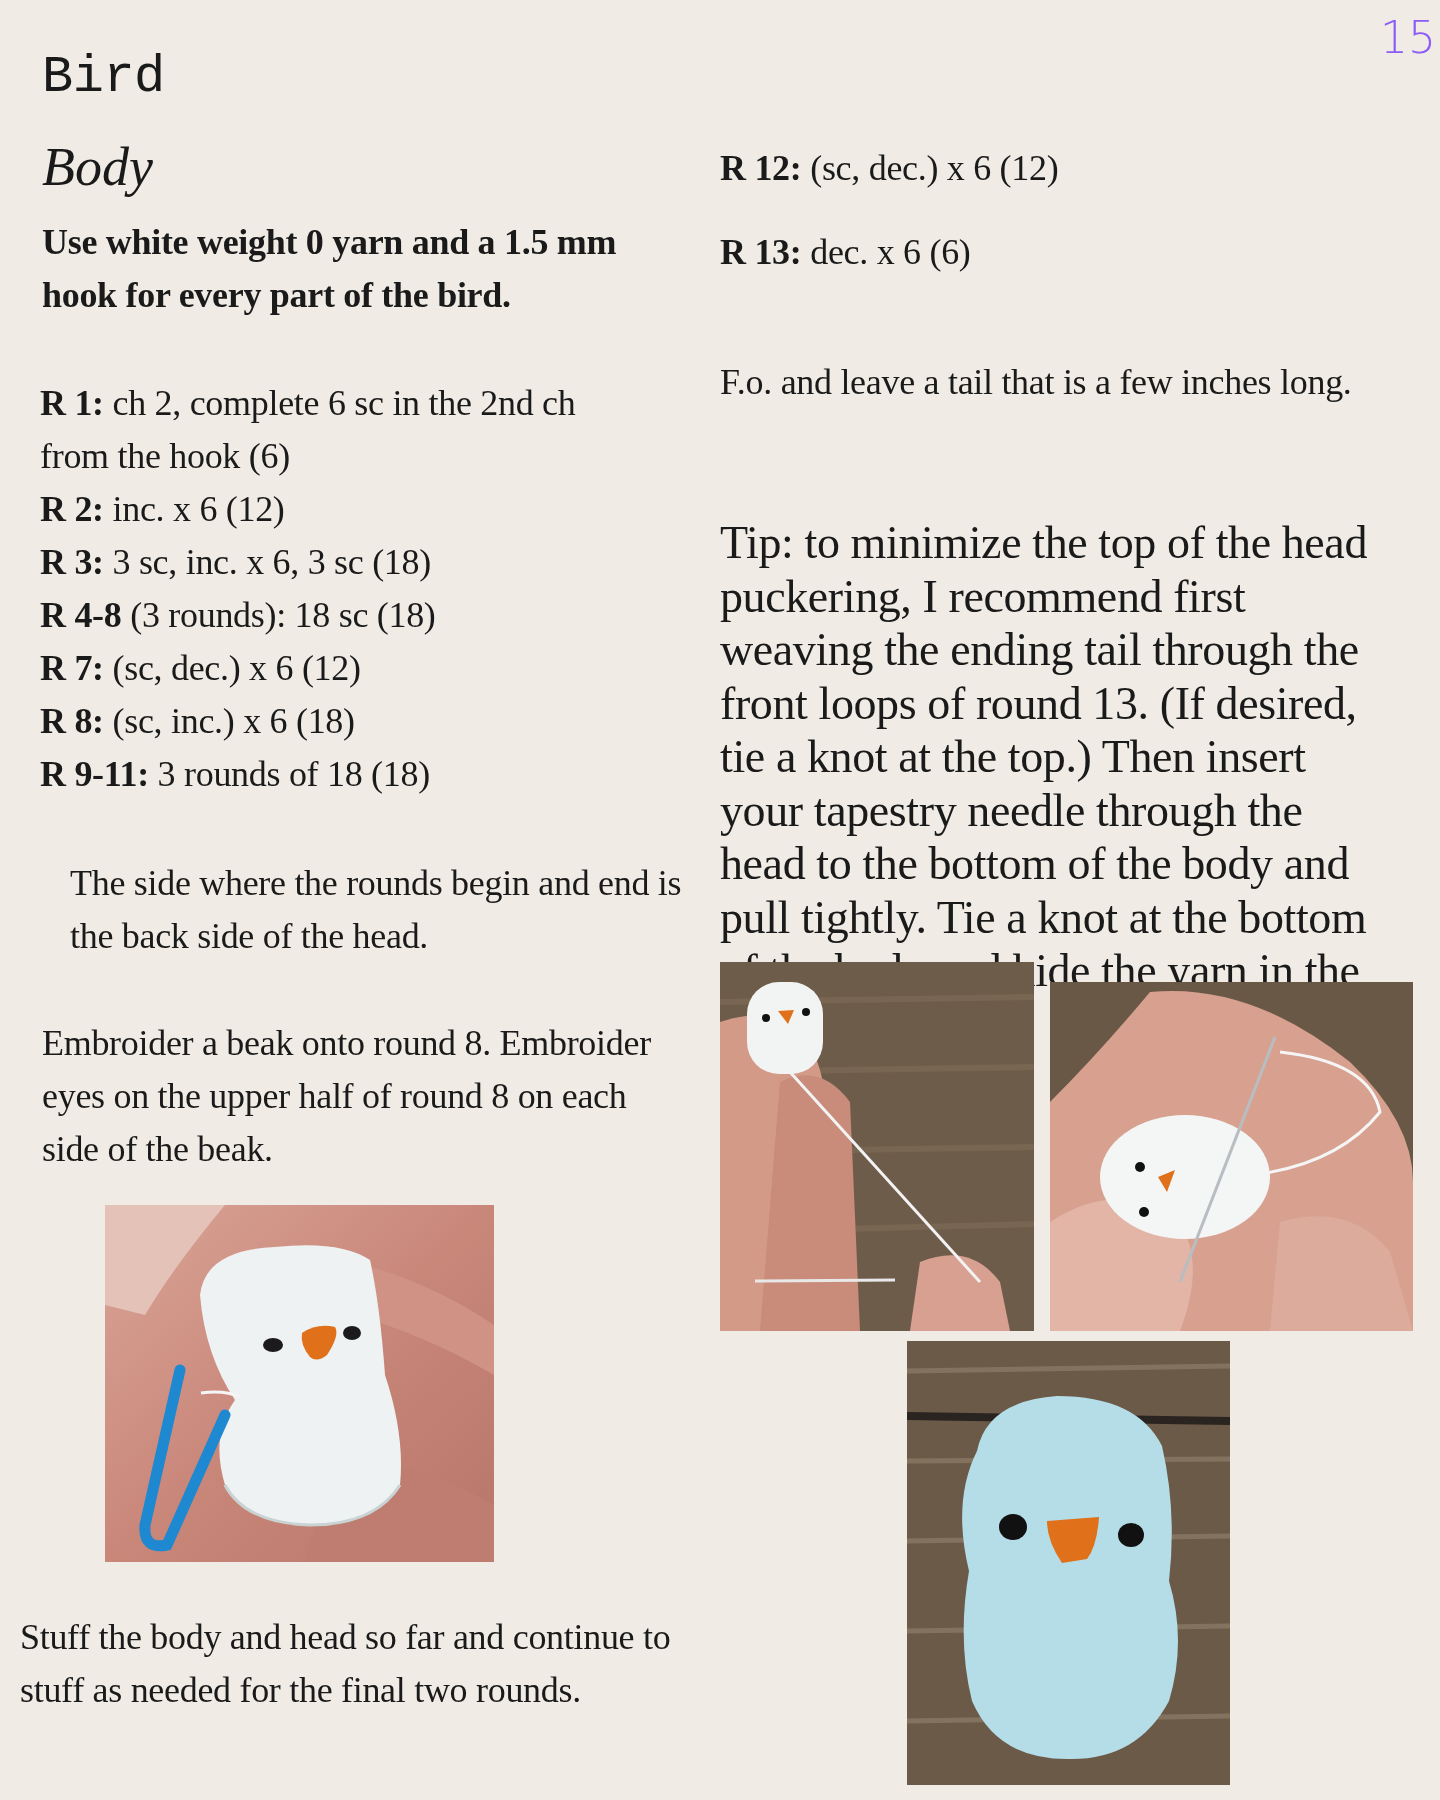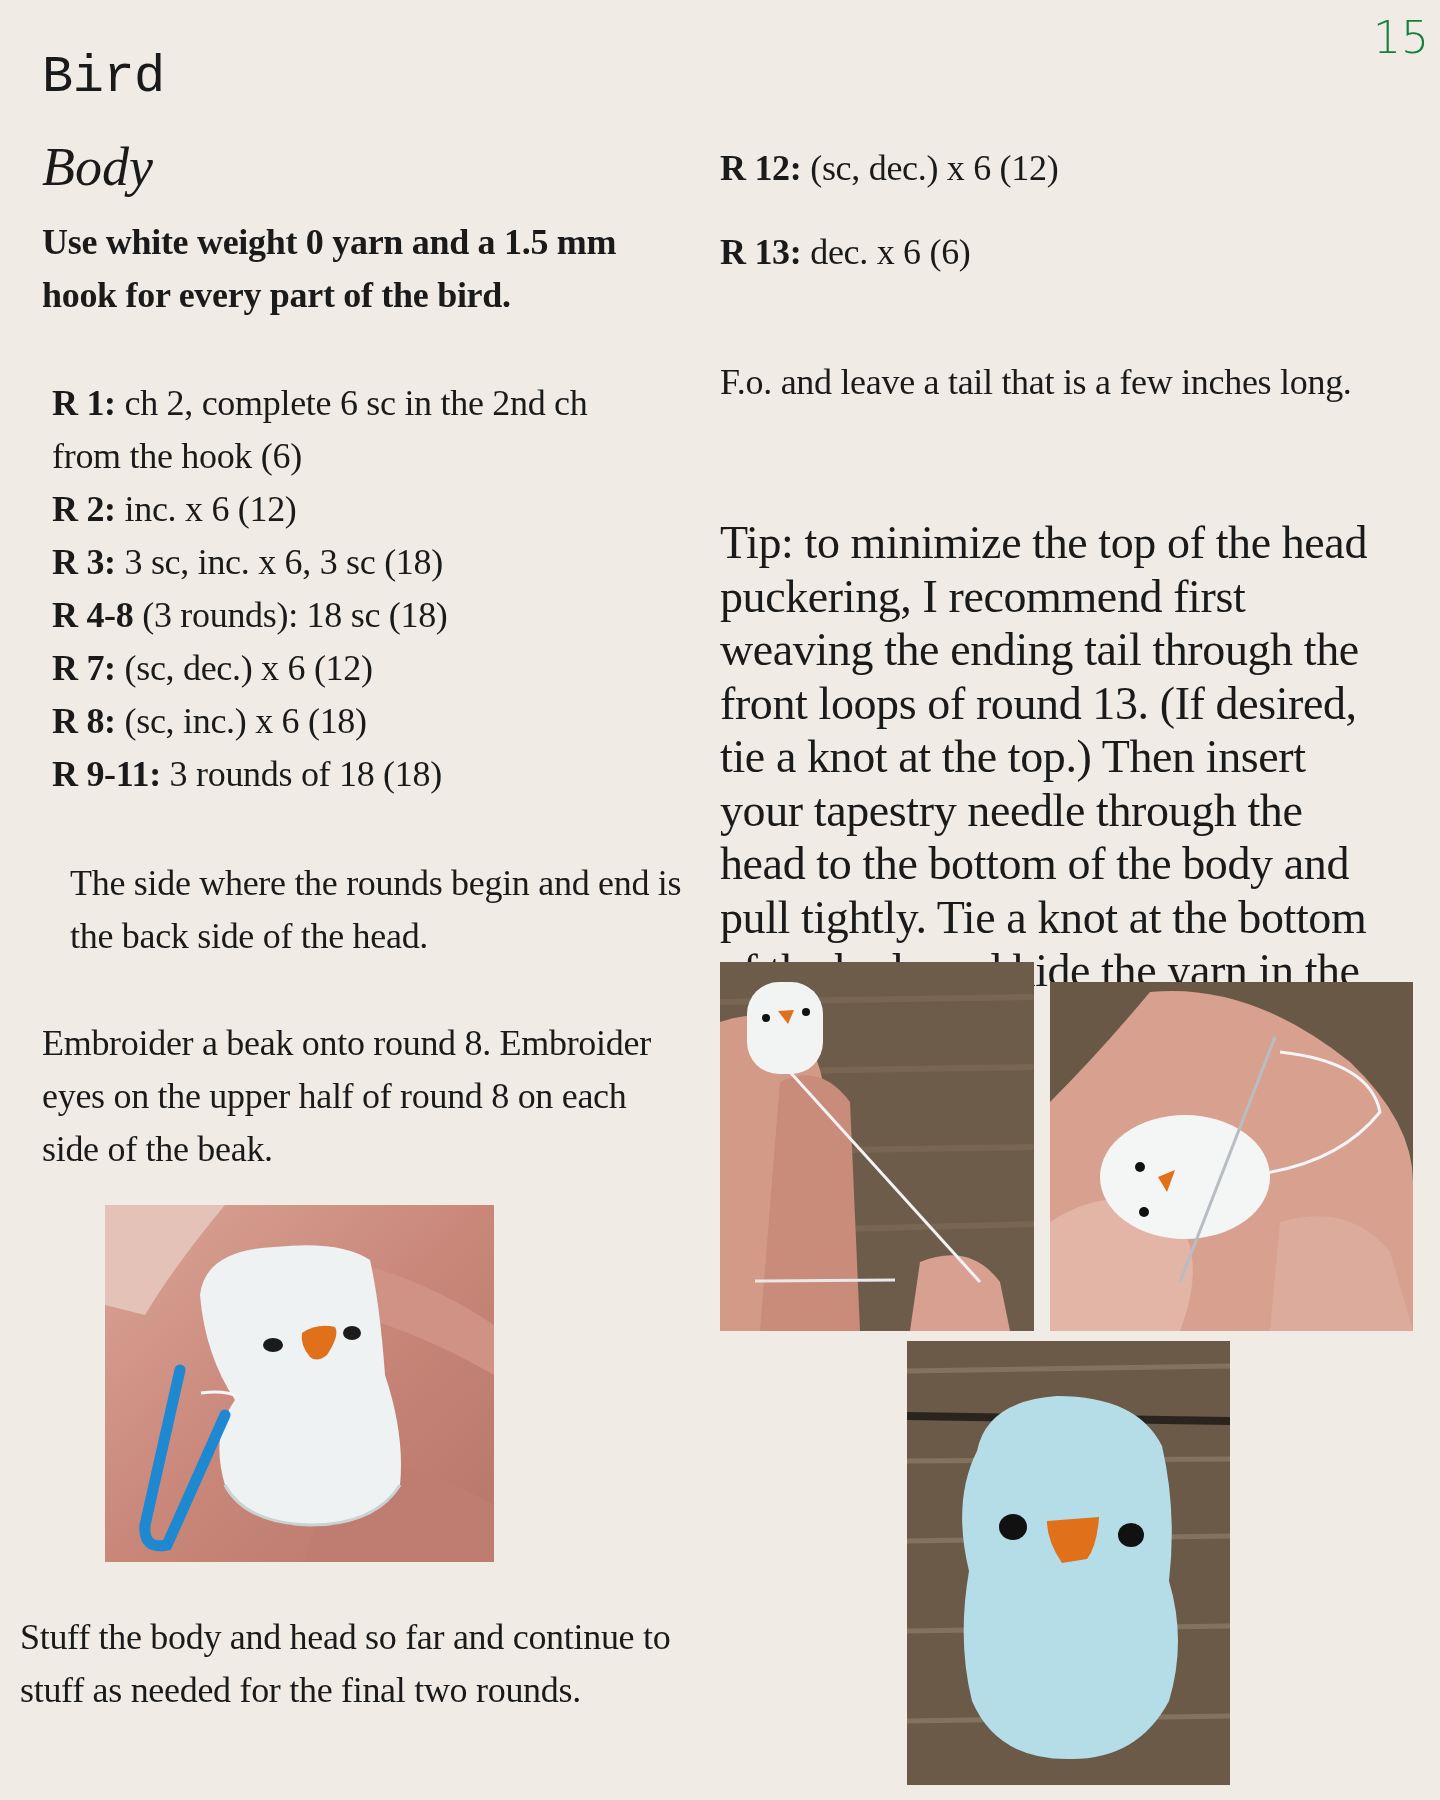--- a/index.html
+++ b/index.html
@@ -1,37 +1,37 @@
 <!DOCTYPE html>
 <html><head>
   <meta charset="utf-8">
   <style>
     * { box-sizing: border-box; margin: 0; padding: 0; }
     html, body { width: 1440px; height: 1800px; background: #f0ece5; overflow: hidden; }
     body { position: relative; font-family: "DejaVu Serif", "Liberation Serif", serif; color: #1a1a1a; }
     .abs { position: absolute; }
-    .page-num { right: 11px; top: 12px; font-family: "DejaVu Sans", sans-serif; font-size: 44px; color: #15803d; font-weight: 300; }
+    .page-num { right: 4px; top: 12px; font-family: "DejaVu Sans", sans-serif; font-size: 44px; color: #8b5cf6; font-weight: 300; }
     .title { left: 42px; top: 48px; font-size: 52px; font-family: Liberation Mono, monospace; letter-spacing: -0.5px; }
     .subtitle { left: 42px; top: 136px; font-size: 54px; font-style: italic; font-family: "Liberation Serif", serif; }
     .body-text { font-family: "Liberation Serif", serif; font-size: 36px; line-height: 53px; letter-spacing: -0.3px; }
     .round { font-family: "Liberation Serif", serif; font-size: 36px; line-height: 53px; letter-spacing: -0.3px; white-space: nowrap; }
     .tip { font-family: "Liberation Serif", serif; font-size: 46px; line-height: 53.5px; letter-spacing: -0.4px; }
     .photo { position: absolute; overflow: hidden; }
     .photo svg { width: 100%; height: 100%; display: block; }
   </style>
 </head>
 <body>
 
 <div class="abs page-num">15</div>
 <div class="abs title">Bird</div>
 <div class="abs subtitle">Body</div>
 
 <div class="abs body-text" style="left:42px; top:216px; width:640px;font-weight:bold;">Use white weight 0 yarn and a 1.5 mm hook for every part of the bird.</div>
 
-<div class="abs" style="left:52px; top:377px;">
+<div class="abs" style="left:40px; top:377px;">
   <div class="round"><b>R 1:</b><span> ch 2, complete 6 sc in the 2nd ch</span></div>
   <div class="round">from the hook (6)</div>
   <div class="round"><b>R 2:</b><span> inc. x 6 (12)</span></div>
   <div class="round"><b>R 3:</b><span> 3 sc, inc. x 6, 3 sc (18)</span></div>
   <div class="round"><b>R 4-8</b><span> (3 rounds): 18 sc (18)</span></div>
   <div class="round"><b>R 7:</b><span> (sc, dec.) x 6 (12)</span></div>
   <div class="round"><b>R 8:</b><span> (sc, inc.) x 6 (18)</span></div>
   <div class="round"><b>R 9-11:</b><span> 3 rounds of 18 (18)</span></div>
 </div>
 

